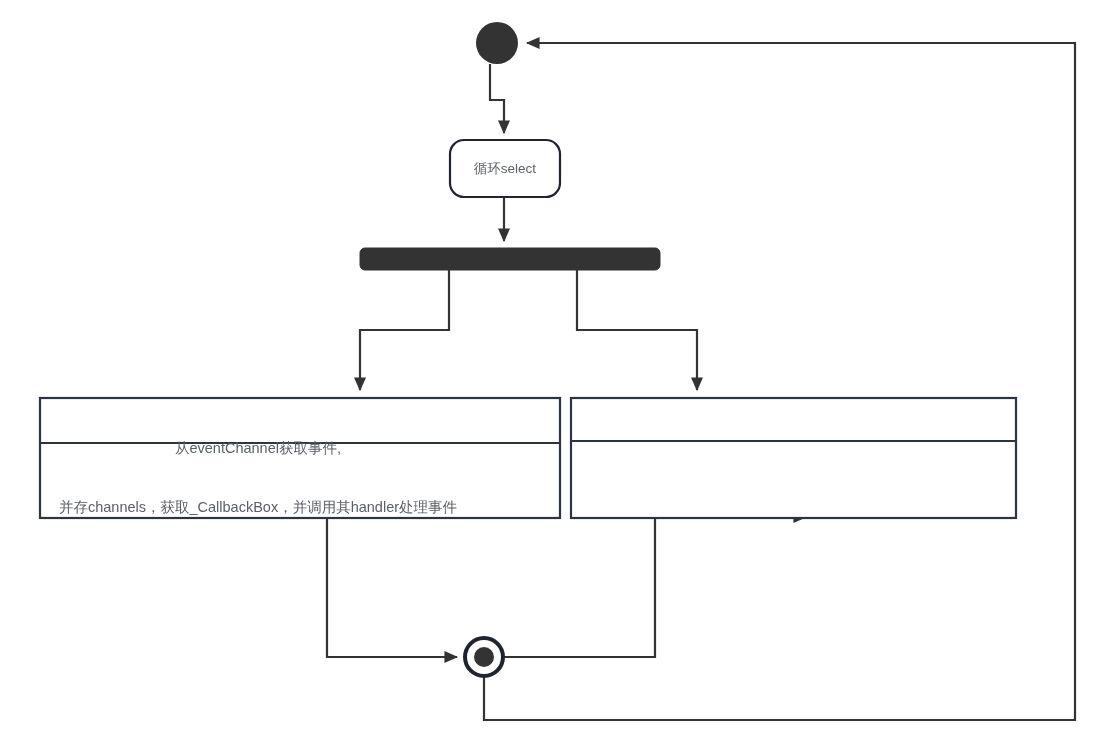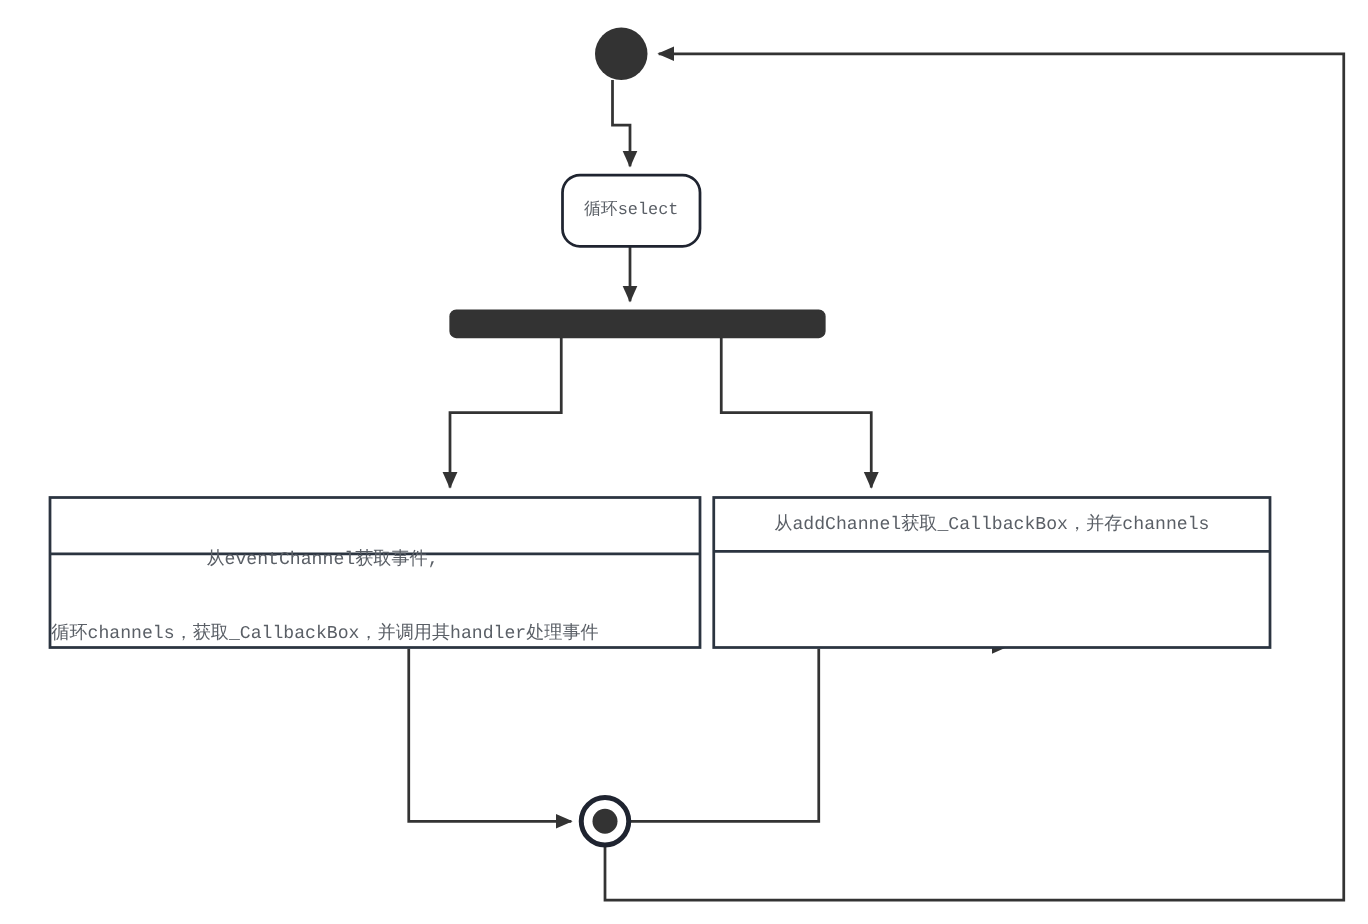--- a/index.html
+++ b/index.html
@@ -20,21 +20,21 @@
   }
   #diagram-svg {
     position: absolute;
     left: 0;
     top: 0;
     width: 1094px;
     height: 739px;
   }
   .node-label {
     position: absolute;
-    font-family: Liberation Mono, monospace;
+    font-family: Liberation Sans, sans-serif;
     color: #5a5f66;
     white-space: pre;
     text-align: center;
     line-height: 1.35;
     pointer-events: none;
   }
   .label-loop {
     font-size: 13.5px;
     left: 450px;
     top: 160px;
@@ -119,18 +119,17 @@
     <g>
       <circle cx="484" cy="657" r="19" fill="#ffffff" stroke="#1f2430" stroke-width="4"></circle>
       <circle cx="484" cy="657" r="10" fill="#333333"></circle>
     </g>
   </svg>
 
   <div class="node-label label-loop">循环select</div>
 
   <div class="node-label label-left-action">
     <div>从eventChannel获取事件,</div>
-    <div>循环channels，获取_CallbackBox，并调用其handler处理事件</div>
+    <div>并存channels，获取_CallbackBox，并调用其handler处理事件</div>
   </div>
 
-  <div class="node-label label-right-action">从addChannel获取_CallbackBox，并存channels</div>
 
 </div>
 
 </body></html>

